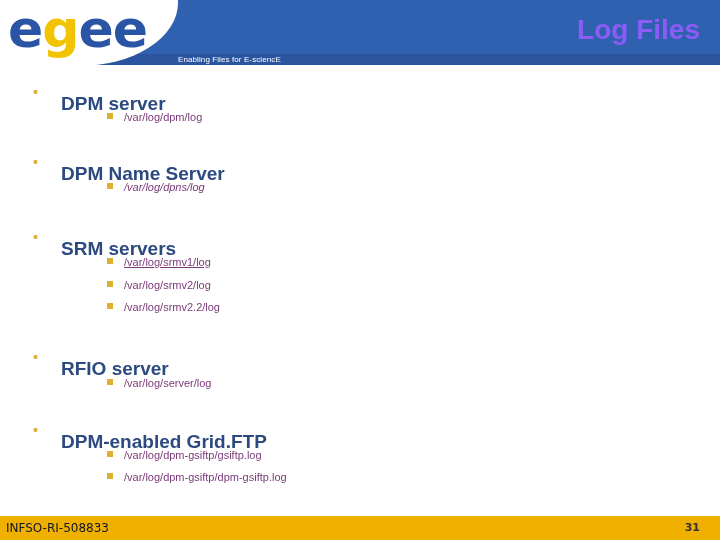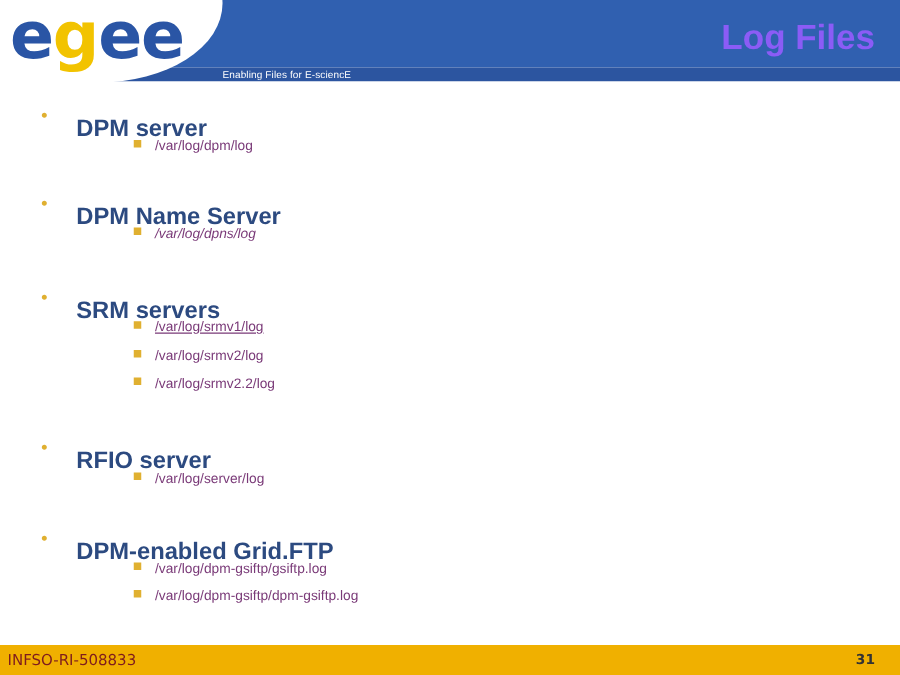--- a/index.html
+++ b/index.html
@@ -52,21 +52,21 @@
     .sub .sq {
       display: inline-block; width: 6px; height: 6px; background: #e0b030;
       margin-right: 11px; vertical-align: middle; position: relative; top: -2px;
     }
     .footer {
       position: absolute; left: 0; top: 516px; width: 720px; height: 24px;
       background: #f0b000;
     }
     .footer-left {
       position: absolute; left: 6px; top: 5px;
-      font-family: "DejaVu Sans", sans-serif; font-size: 12px; color: #7f1d1d;
+      font-family: "DejaVu Sans", sans-serif; font-size: 12px; color: #0f172a;
     }
     .footer-right {
       position: absolute; right: 20px; top: 5px;
       font-family: "DejaVu Sans", sans-serif; font-size: 11px; font-weight: bold; color: #333333; text-align: right;
     }
   </style>
 </head>
 <body>
 
 <div class="header-bar"></div>

